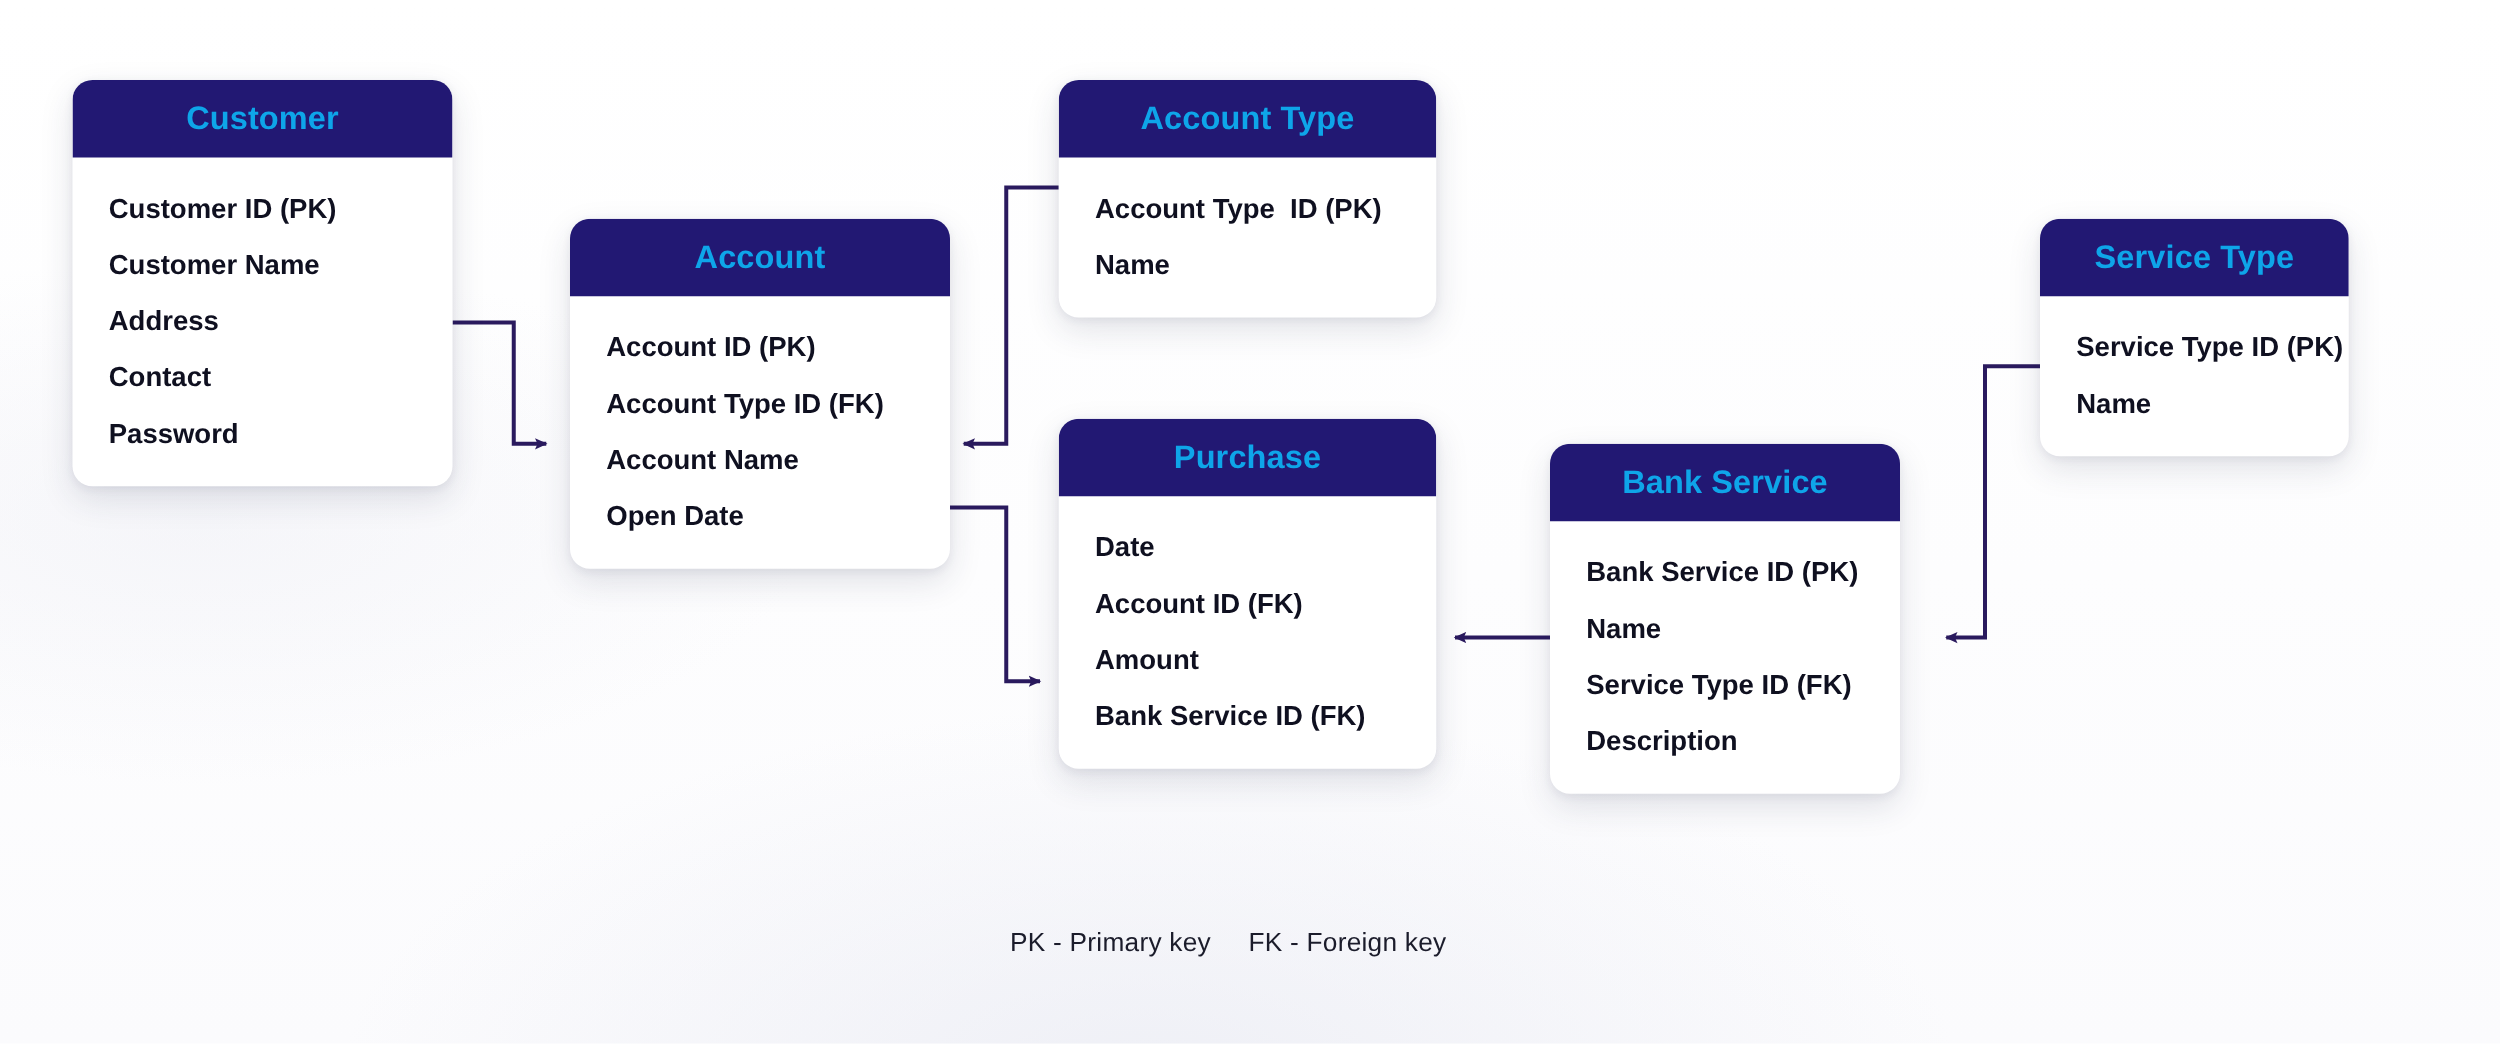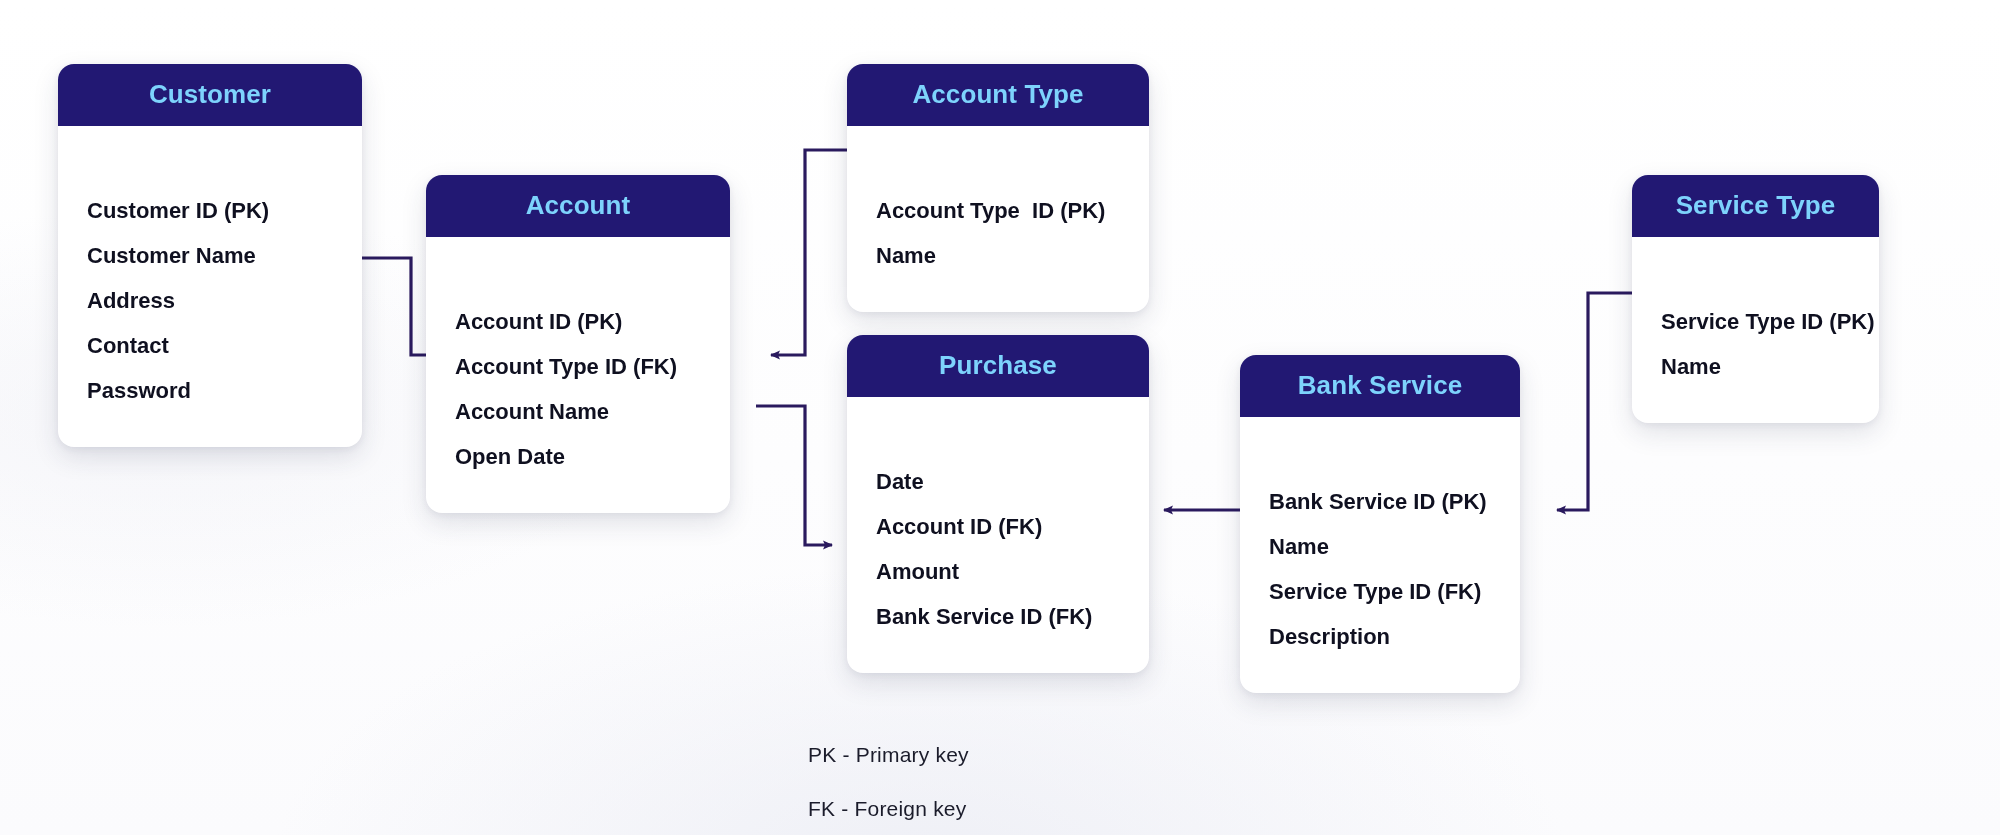--- a/index.html
+++ b/index.html
@@ -33,51 +33,49 @@
   .entity {
     position: absolute;
     background: #ffffff;
     border-radius: 16px;
     box-shadow: 0 10px 26px rgba(40, 44, 80, 0.13), 0 2px 7px rgba(40, 44, 80, 0.07);
     overflow: hidden;
     box-sizing: border-box;
   }
   .entity-header {
     background: #221873;
-    color: #7dd3fc;
+    color: #0ea5e9;
     font-size: 26px;
     font-weight: bold;
     text-align: center;
     letter-spacing: 0.1px;
     padding: 15px 10px 16px 10px;
     box-sizing: border-box;
   }
   .entity-body {
-    padding: 18px 0 34px 0;
-    margin-top: 44px;
+    padding: 18px 0 20px 0;
   }
   .field {
     color: #0f1020;
     font-size: 22px;
     font-weight: bold;
     line-height: 45px;
     padding: 0 22px 0 29px;
     white-space: pre;
   }
   .legend {
     position: absolute;
     left: 808px;
     top: 743px;
     display: flex;
     gap: 30px;
     color: #1b1c2b;
     font-size: 21px;
     font-weight: normal;
     letter-spacing: 0.2px;
-    flex-direction: column;
   }
 </style>
 </head>
 <body>
 
 <div id="canvas">
 
   <svg id="links" viewBox="0 0 2000 835" width="2000" height="835">
     <defs>
       <marker id="arrow-right" markerWidth="11" markerHeight="11" refX="9" refY="5.5" orient="auto" markerUnits="userSpaceOnUse">
@@ -105,21 +103,21 @@
     <div class="entity-header">Customer</div>
     <div class="entity-body">
       <div class="field">Customer ID (PK)</div>
       <div class="field">Customer Name</div>
       <div class="field">Address</div>
       <div class="field">Contact</div>
       <div class="field">Password</div>
     </div>
   </div>
 
-  <div class="entity" style="left:426px; top:175px; width:304px;">
+  <div class="entity" style="left:456px; top:175px; width:304px;">
     <div class="entity-header">Account</div>
     <div class="entity-body">
       <div class="field">Account ID (PK)</div>
       <div class="field">Account Type ID (FK)</div>
       <div class="field">Account Name</div>
       <div class="field">Open Date</div>
     </div>
   </div>
 
   <div class="entity" style="left:847px; top:64px; width:302px;">

